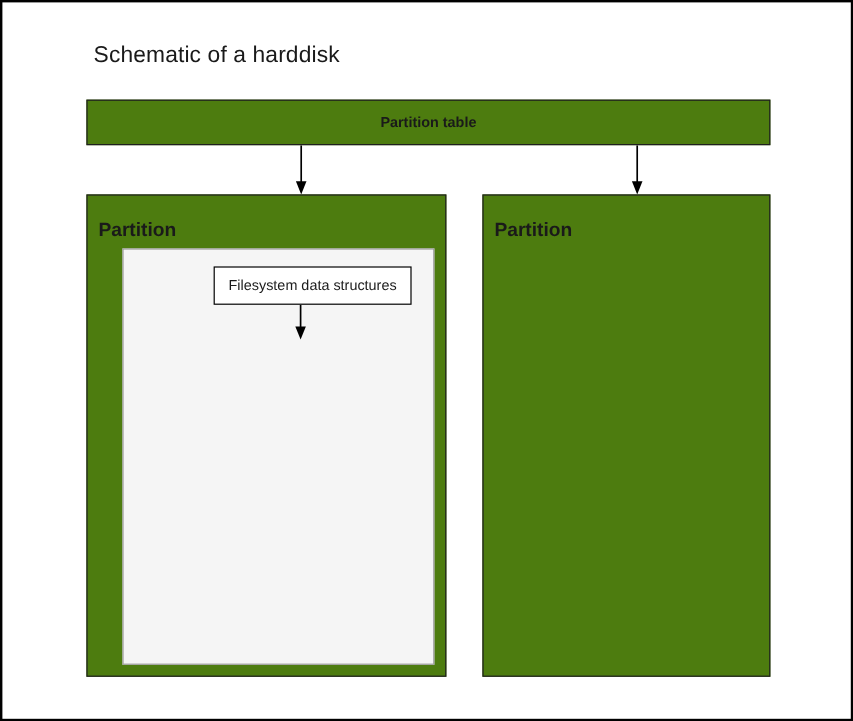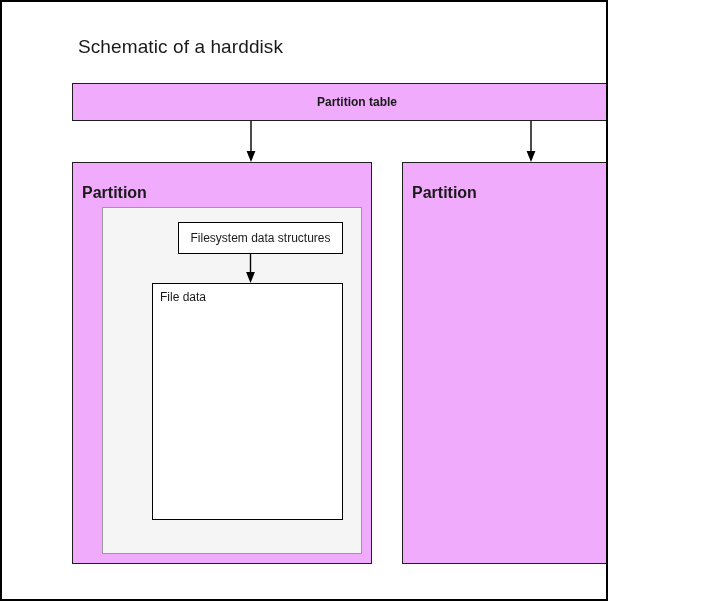--- a/index.html
+++ b/index.html
@@ -7,21 +7,21 @@
     margin: 0;
     padding: 0;
     background: #ffffff;
   }
   body {
     font-family: "Liberation Sans", sans-serif;
   }
 
   #canvas {
     position: relative;
-    width: 608px;
+    width: 711px;
     height: 601px;
     background: #ffffff;
     box-sizing: border-box;
     border: 2px solid #000000;
     overflow: hidden;
   }
 
   
   #diagram-title {
     position: absolute;
@@ -35,21 +35,21 @@
     white-space: nowrap;
   }
 
   
   .box {
     position: absolute;
     box-sizing: border-box;
     border: 1px solid #000000;
   }
   .box-gray {
-    background: #f0abfc;
+    background: #4d7c0f;
     border-color: #1f1f1f;
   }
   .box-light {
     background: #f5f5f5;
     border: 1px solid #9a9a9a;
   }
   .box-white {
     background: #ffffff;
     border: 1px solid #000000;
   }
@@ -184,21 +184,18 @@
     <span class="label">Filesystem data structures</span>
   </div>
 
   <div class="arrow" id="arrow-fs-to-file-data">
     <svg width="13" height="30" viewBox="0 0 13 30">
       <line x1="6.5" y1="0" x2="6.5" y2="22" stroke="#000000" stroke-width="1.4"></line>
       <polygon points="6.5,29 2.1,18 10.9,18" fill="#000000"></polygon>
     </svg>
   </div>
 
-  <div id="file-data" class="box box-white">
-    <span class="label">File data</span>
-  </div>
 
   <div id="partition-2" class="box box-gray">
     <span class="partition-label">Partition</span>
   </div>
 
 </div>
 
 </body></html>

